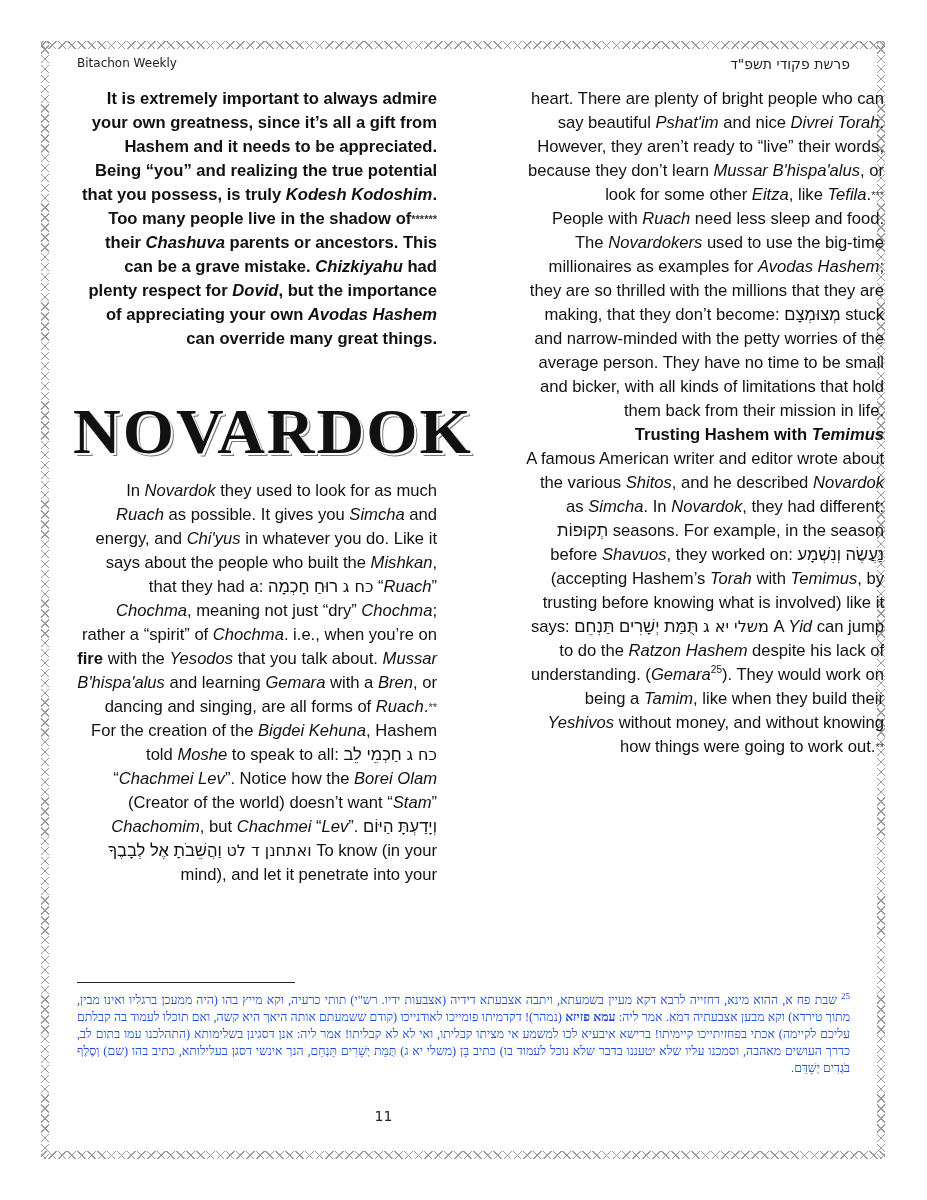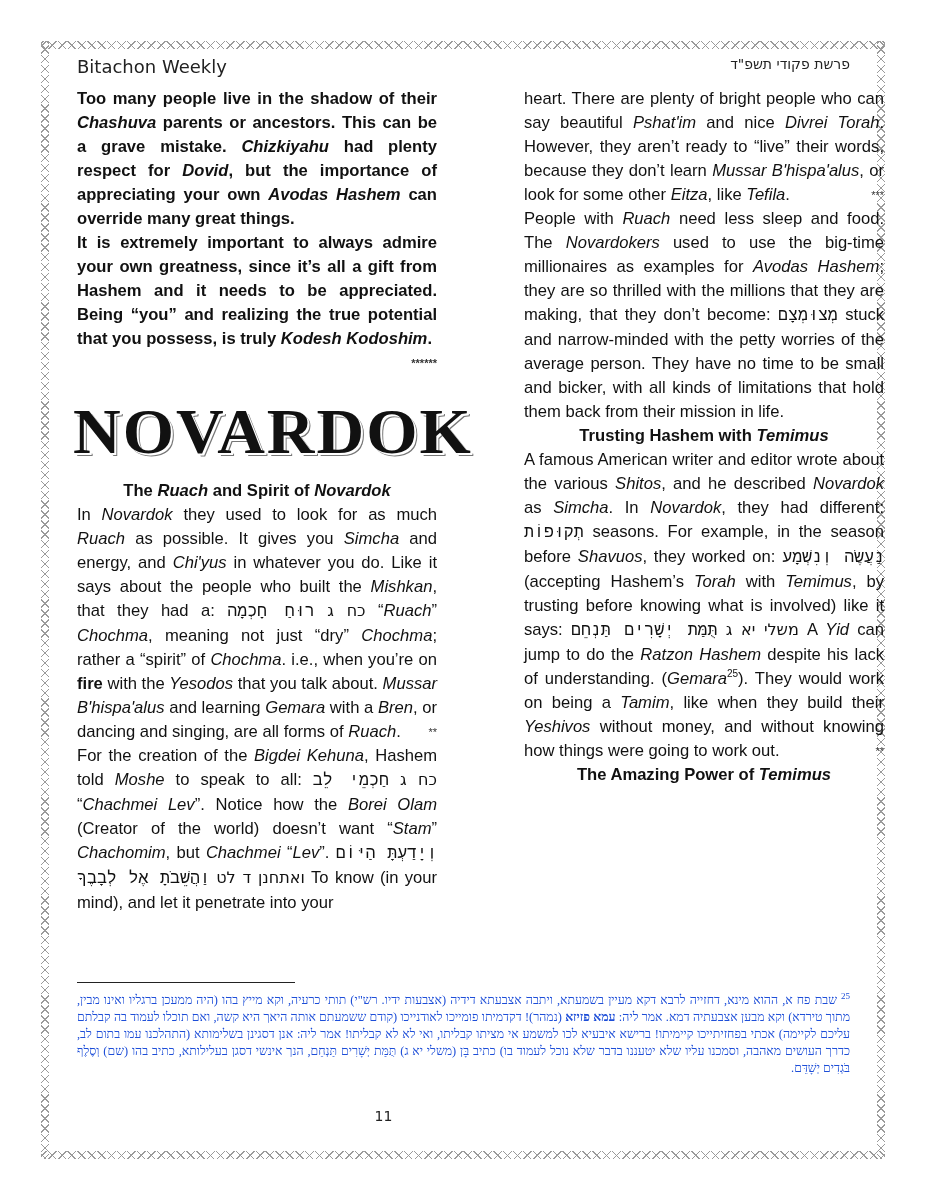--- a/index.html
+++ b/index.html
@@ -9,62 +9,59 @@
     background:
       repeating-linear-gradient(45deg, transparent 0 3px, #9a9a9a 3px 4px, transparent 4px 7px) top/100% 8px no-repeat,
       repeating-linear-gradient(-45deg, transparent 0 3px, #9a9a9a 3px 4px, transparent 4px 7px) top/100% 8px no-repeat,
       repeating-linear-gradient(45deg, transparent 0 3px, #9a9a9a 3px 4px, transparent 4px 7px) bottom/100% 8px no-repeat,
       repeating-linear-gradient(-45deg, transparent 0 3px, #9a9a9a 3px 4px, transparent 4px 7px) bottom/100% 8px no-repeat,
       repeating-linear-gradient(45deg, transparent 0 3px, #9a9a9a 3px 4px, transparent 4px 7px) left/8px 100% no-repeat,
       repeating-linear-gradient(-45deg, transparent 0 3px, #9a9a9a 3px 4px, transparent 4px 7px) left/8px 100% no-repeat,
       repeating-linear-gradient(45deg, transparent 0 3px, #9a9a9a 3px 4px, transparent 4px 7px) right/8px 100% no-repeat,
       repeating-linear-gradient(-45deg, transparent 0 3px, #9a9a9a 3px 4px, transparent 4px 7px) right/8px 100% no-repeat;
   }
-  .header-left { position:absolute; left:77px; top:56px; font-family:"DejaVu Sans", sans-serif; font-size:18px; color:#222; }
+  .header-left { position:absolute; left:77px; top:56px; font-family:"DejaVu Sans", sans-serif; font-size:12px; color:#222; }
   .header-right { position:absolute; right:77px; top:56px; font-family:"DejaVu Sans", sans-serif; font-size:14px; color:#222; direction:rtl; }
   .col { position:absolute; top:87px; width:360px; font-size:16.6px; line-height:24px; text-align:justify; }
   .col.left { left:77px; }
   .col.right { left:490px;margin-left:34px; }
-  .col p { margin:0; }
+  .col p { margin:0;text-align:right; }
   .bold { font-weight:bold; }
   .stars { float:right; font-size:11px; color:#333; letter-spacing:0px; }
   .heading { font-weight:bold; text-align:center; font-size:16.6px; }
   .title-novardok { font-family:"Liberation Serif", serif; font-weight:bold; font-size:66px; letter-spacing:2px; text-align:center;
     color:#111; line-height:90px; margin:36px 0 2px -4px; text-shadow: 2px 2px 0 #fff, 3px 3px 0 #777; transform:scaleY(0.95); }
-  .he { font-family:Liberation Mono, monospace; direction:rtl; unicode-bidi:isolate; }
+  .he { font-family:Liberation Sans, sans-serif; direction:rtl; unicode-bidi:isolate; }
   .ref { font-size:16px; font-family:"DejaVu Sans", sans-serif; }
   sup { font-size:10px; line-height:0; }
   .fn-rule { position:absolute; left:77px; top:982px; width:218px; border-top:1px solid #222; }
   .footnote { position:absolute; left:77px; top:988px; width:773px; direction:rtl; text-align:justify; font-family:Liberation Serif, serif;
     font-size:12.4px; line-height:17px; color:#1d4ed8; }
   .footnote .fnnum { font-size:9px; vertical-align:super; }
   .page-num { position:absolute; left:0; width:767px; top:1108px; text-align:center; font-family:"DejaVu Sans", sans-serif; font-size:14px; color:#222; }
 </style>
 </head>
 <body>
 
 <div class="border"></div>
 
 <div class="header-left">Bitachon Weekly</div>
 <div class="header-right">פרשת פקודי תשפ"ד</div>
 
 <div class="col left">
   <p class="bold">
-    <span>Too many people live in the shadow of their </span><i>Chashuva</i><span> parents or ancestors. This can be a grave mistake. </span><i>Chizkiyahu</i><span> had plenty respect for </span><i>Dovid</i><span>, but the importance of appreciating your own </span><i>Avodas Hashem</i><span> can override many great things.</span>
+    <span>It is extremely important to always admire your own greatness, since it’s all a gift from Hashem and it needs to be appreciated. Being “you” and realizing the true potential that you possess, is truly </span><i>Kodesh Kodoshim</i><span>.</span>
+    <span class="stars">******</span>
   </p>
   <p class="bold">
-    <span>It is extremely important to always admire your own greatness, since it’s all a gift from Hashem and it needs to be appreciated. Being “you” and realizing the true potential that you possess, is truly </span><i>Kodesh Kodoshim</i><span>.</span>
-    <span class="stars">******</span>
+    <span>Too many people live in the shadow of their </span><i>Chashuva</i><span> parents or ancestors. This can be a grave mistake. </span><i>Chizkiyahu</i><span> had plenty respect for </span><i>Dovid</i><span>, but the importance of appreciating your own </span><i>Avodas Hashem</i><span> can override many great things.</span>
   </p>
 
   <div class="title-novardok">NOVARDOK</div>
 
-  <p class="heading">
-    <span>The </span><i>Ruach</i><span> and Spirit of </span><i>Novardok</i>
-  </p>
 
   <p>
     <span>In </span><i>Novardok</i><span> they used to look for as much </span><i>Ruach</i><span> as possible. It gives you </span><i>Simcha</i><span> and energy, and </span><i>Chi'yus</i><span> in whatever you do. Like it says about the people who built the </span><i>Mishkan</i><span>, that they had a: </span><span class="he">רוּחַ חָכְמָה</span> <span class="he ref">כח ג</span><span> “</span><i>Ruach</i><span>” </span><i>Chochma</i><span>, meaning not just “dry” </span><i>Chochma</i><span>; rather a “spirit” of </span><i>Chochma</i><span>. i.e., when you’re on </span><b>fire</b><span> with the </span><i>Yesodos</i><span> that you talk about.  </span><i>Mussar B'hispa'alus</i><span> and learning </span><i>Gemara</i><span> with a </span><i>Bren</i><span>, or dancing and singing, are all forms of </span><i>Ruach</i><span>.</span>
     <span class="stars">**</span>
   </p>
 
   <p>
     <span>For the creation of the </span><i>Bigdei Kehuna</i><span>, Hashem told </span><i>Moshe</i><span> to speak to all: </span><span class="he">חַכְמֵי לֵב</span> <span class="he ref">כח ג</span><span> “</span><i>Chachmei Lev</i><span>”. Notice how the </span><i>Borei Olam</i><span> (Creator of the world) doesn’t want “</span><i>Stam</i><span>” </span><i>Chachomim</i><span>, but </span><i>Chachmei</i><span> “</span><i>Lev</i><span>”. </span><span class="he">וְיָדַעְתָּ הַיּוֹם וַהֲשֵׁבֹתָ אֶל לְבָבֶךָ</span> <span class="he ref">ואתחנן ד לט</span><span> To know (in your mind), and let it penetrate into your</span>
   </p>
 </div>
@@ -81,23 +78,20 @@
 
   <p class="heading">
     <span>Trusting Hashem with </span><i>Temimus</i>
   </p>
 
   <p>
     <span>A famous American writer and editor wrote about the various </span><i>Shitos</i><span>, and he described </span><i>Novardok</i><span> as </span><i>Simcha</i><span>. In </span><i>Novardok</i><span>, they had different: </span><span class="he">תְקוּפוֹת</span><span> seasons. For example, in the season before </span><i>Shavuos</i><span>, they worked on: </span><span class="he">נַעֲשֶׂה וְנִשְׁמָע</span><span> (accepting Hashem’s </span><i>Torah</i><span> with </span><i>Temimus</i><span>, by trusting before knowing what is involved) like it says: </span><span class="he">תֻּמַּת יְשָׁרִים תַּנְחֵם</span> <span class="he ref">משלי יא ג</span><span> A </span><i>Yid</i><span> can jump to do the </span><i>Ratzon Hashem</i><span> despite his lack of understanding. (</span><i>Gemara</i><sup>25</sup><span>). They would work on being a </span><i>Tamim</i><span>, like when they build their </span><i>Yeshivos</i><span> without money, and without knowing how things were going to work out.</span>
     <span class="stars">**</span>
   </p>
 
-  <p class="heading">
-    <span>The Amazing Power of </span><i>Temimus</i>
-  </p>
 
 </div>
 
 <div class="fn-rule"></div>
 <div class="footnote">
   <span class="fnnum">25</span><span> שבת פח א, ההוא מינא, דחזייה לרבא דקא מעיין בשמעתא, ויתבה אצבעתא דידיה (אצבעות ידיו. רש"י) תותי כרעיה, וקא מייץ בהו (היה ממעכן ברגליו ואינו מבין, מתוך טירדא) וקא מבען אצבעתיה דמא. אמר ליה: </span><b>עמא פזיזא</b><span> (נמהר)! דקדמיתו פומייכו לאודנייכו (קודם ששמעתם אותה היאך היא קשה, ואם תוכלו לעמוד בה קבלתם עליכם לקיימה) אכתי בפחזיתייכו קיימיתו! ברישא איבעיא לכו למשמע אי מציתו קבליתו, ואי לא לא קבליתו! אמר ליה: אנן דסגינן בשלימותא (התהלכנו עמו בתום לב, כדרך העושים מאהבה, וסמכנו עליו שלא יטעננו בדבר שלא נוכל לעמוד בו) כתיב בָּן (משלי יא ג) תֻּמַּת יְשָׁרִים תַּנְחֵם, הנך אינשי דסגן בעלילותא, כתיב בהו (שם) וְסֶלֶף בֹּגְדִים יְשָׁדֵּם.</span>
 </div>
 
 <div class="page-num">11</div>
 

